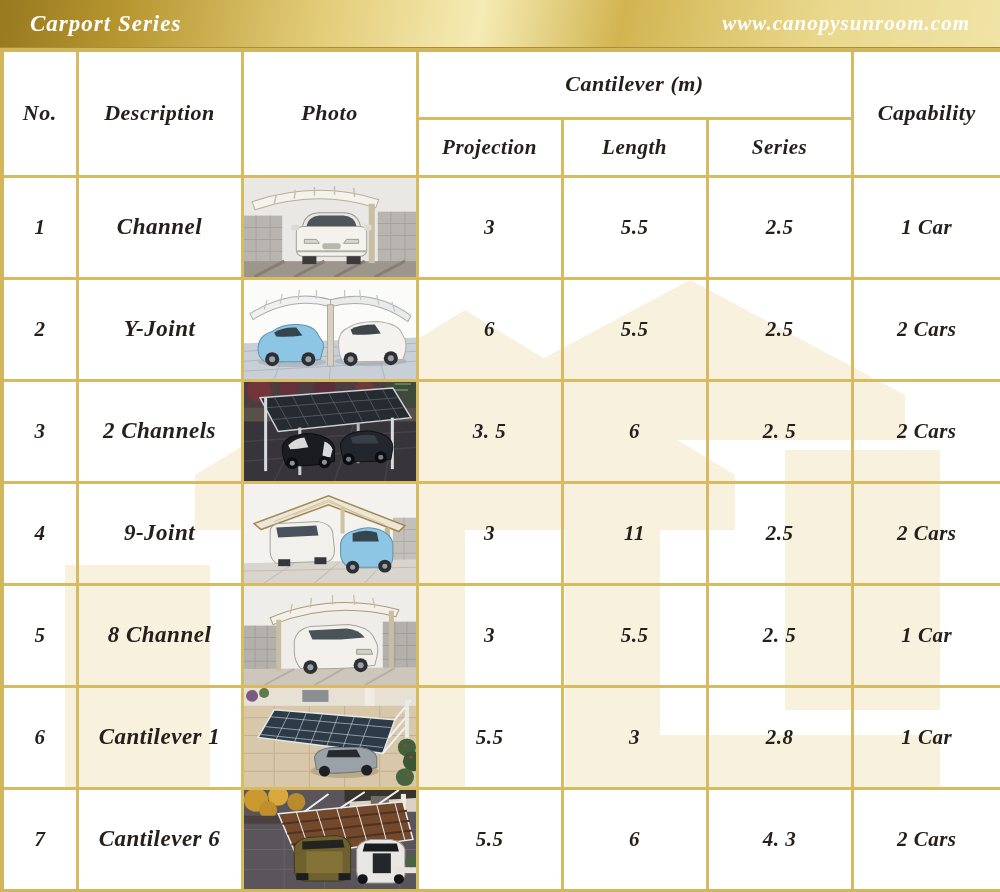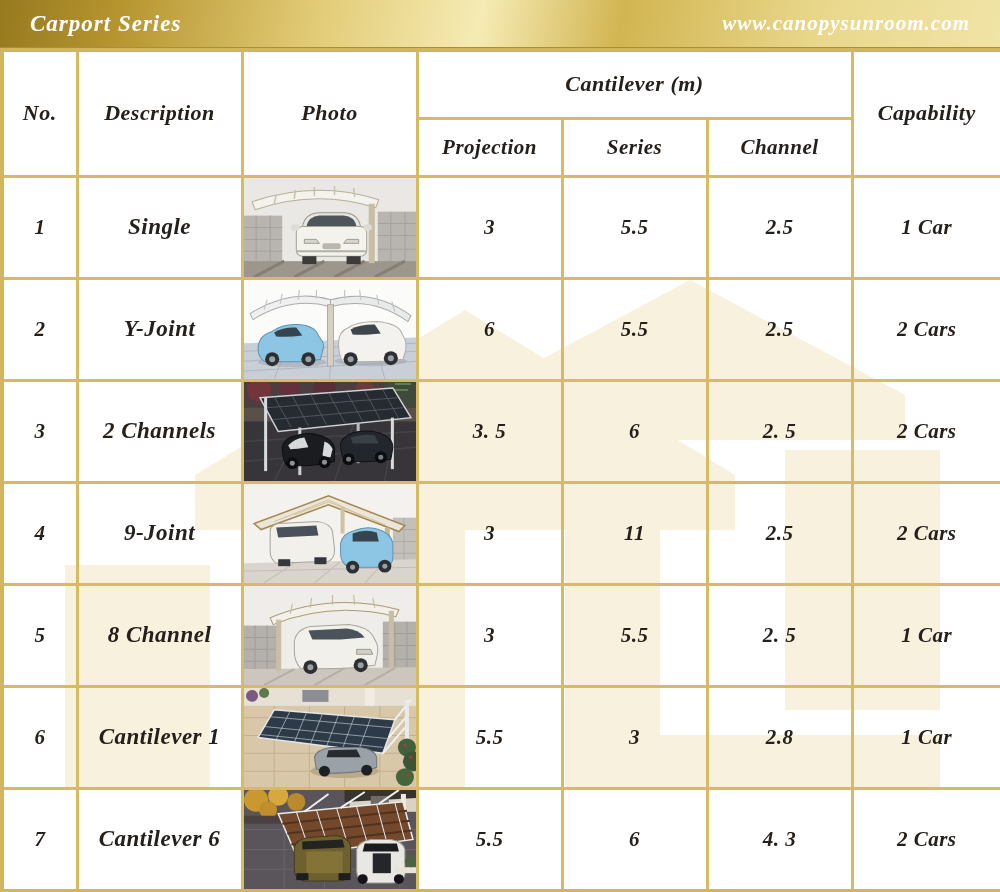--- a/index.html
+++ b/index.html
@@ -97,29 +97,29 @@
     <thead>
       <tr class="hr1">
         <th class="h-main" rowspan="2">No.</th>
         <th class="h-main" rowspan="2">Description</th>
         <th class="h-main" rowspan="2">Photo</th>
         <th class="h-main" colspan="3">Cantilever (m)</th>
         <th class="h-main" rowspan="2">Capability</th>
       </tr>
       <tr class="hr2">
         <th class="h-sub">Projection</th>
+        <th class="h-sub">Length</th>
         <th class="h-sub">Series</th>
-        <th class="h-sub">Channel</th>
       </tr>
     </thead>
     <tbody>
 
       <tr class="data-row">
         <td class="c-no">1</td>
-        <td class="c-desc">Single</td>
+        <td class="c-desc">Channel</td>
         <td class="c-photo">
           <span class="photo" aria-label="single curved carport sheltering one white minivan, front view">
             <svg viewBox="0 0 171 100" preserveAspectRatio="none">
               <rect width="171" height="100" fill="#eae8e4"></rect>
               <rect x="0" y="38" width="38" height="48" fill="#b8b5b0"></rect>
               <path d="M0,50 h38 M0,62 h38 M0,74 h38 M12,38 v48 M26,38 v48" stroke="#a5a29d" stroke-width="1" fill="none"></path>
               <rect x="133" y="34" width="38" height="52" fill="#b8b5b0"></rect>
               <path d="M133,46 h38 M133,58 h38 M133,72 h38 M146,34 v52 M160,34 v52" stroke="#a5a29d" stroke-width="1" fill="none"></path>
               <rect x="0" y="84" width="171" height="16" fill="#9d968c"></rect>
               <path d="M10,100 L40,84 M50,100 L80,84 M90,100 L120,84 M130,100 L160,84" stroke="#877f74" stroke-width="3" fill="none"></path>

